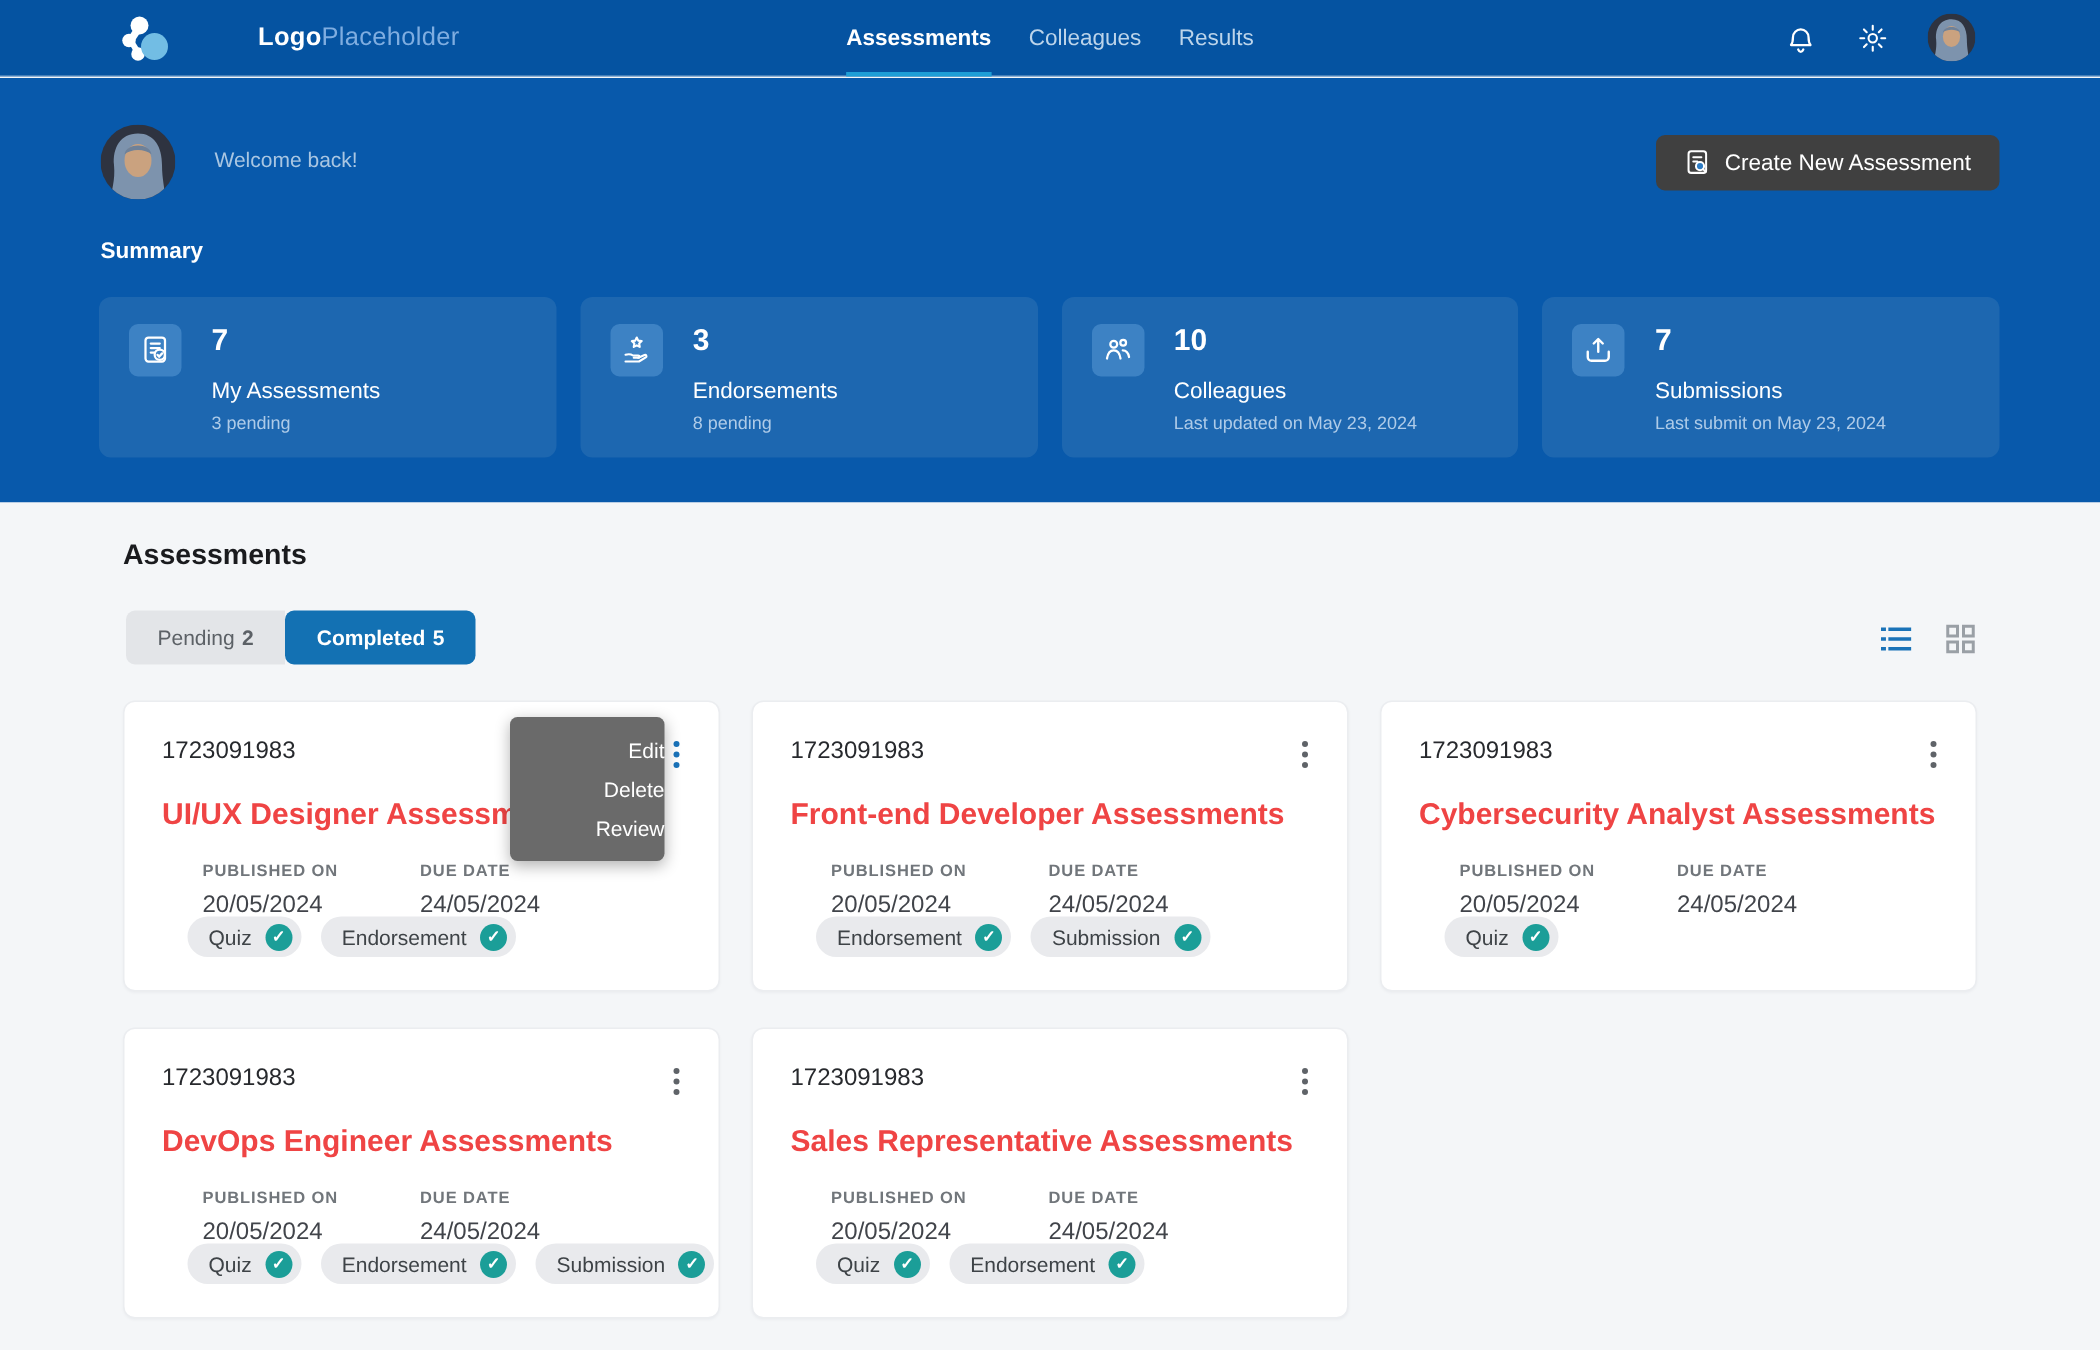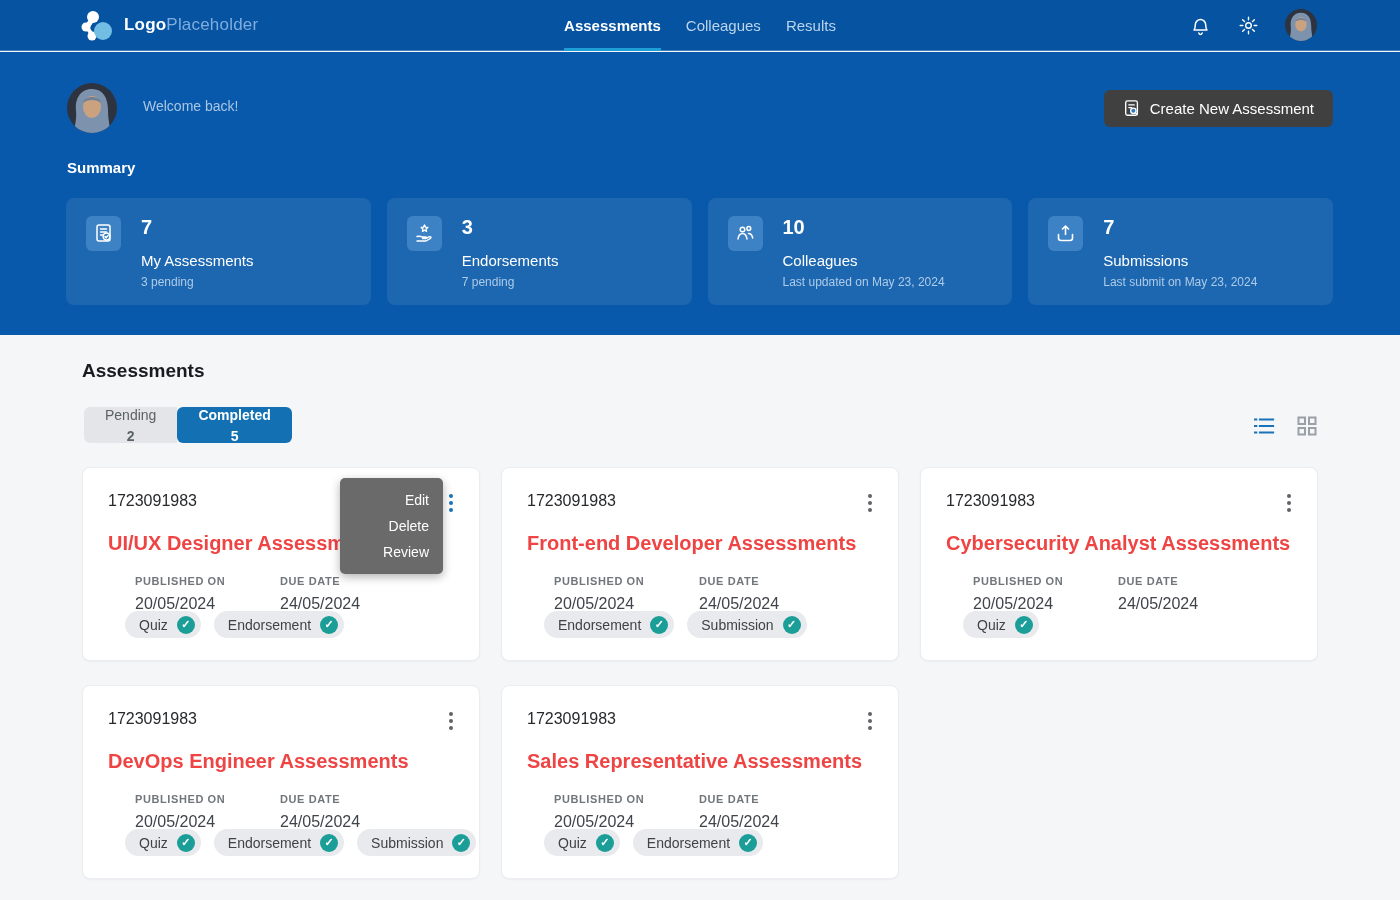--- a/index.html
+++ b/index.html
@@ -3,21 +3,21 @@
 <meta charset="utf-8">
 <style>
   * { margin:0; padding:0; box-sizing:border-box; }
   html,body { width:1400px; height:900px; font-family:"Liberation Sans", sans-serif; background:#f4f6f8; overflow:hidden; }
   .page { position:relative; width:1400px; height:900px; }
 
   
   .navbar { position:absolute; top:0; left:0; width:1400px; height:51px; background:#0553a1; border-bottom:1px solid rgba(255,255,255,0.25); display:flex; align-items:center; }
   .nav-left { display:flex; align-items:center; margin-left:79px; gap:8px; }
   .logo-mark { width:37px; height:37px; }
-  .logo-text { font-size:17px; color:#ffffff; font-weight:bold; letter-spacing:0.2px; }
+  .logo-text { font-size:17px; color:#ffffff; font-weight:bold; letter-spacing:0.2px;margin-left:48px; }
   .logo-text .light { color:#7fade0; font-weight:normal; }
   .nav-center { position:absolute; left:50%; transform:translateX(-50%); height:51px; display:flex; align-items:center; gap:25px; }
   .nav-item { position:relative; height:51px; display:flex; align-items:center; font-size:15px; color:#bcd4ea; cursor:pointer; }
   .nav-item.active { color:#ffffff; font-weight:bold; }
   .nav-item.active::after { content:""; position:absolute; left:0; right:0; bottom:0; height:3px; background:#1e9ed6; }
   .nav-right { position:absolute; right:83px; display:flex; align-items:center; gap:26px; }
   .nav-icon-btn { width:22px; height:22px; display:flex; align-items:center; justify-content:center; cursor:pointer; }
   .avatar-sm { width:32px; height:32px; border-radius:50%; overflow:hidden; cursor:pointer; }
 
   
@@ -33,21 +33,21 @@
   .icon-tile { position:absolute; left:20px; top:18px; width:35px; height:35px; background:#3d82c4; border-radius:6px; display:flex; align-items:center; justify-content:center; }
   .sc-body { margin-left:55px; }
   .sc-value { font-size:20px; font-weight:bold; color:#ffffff; margin-bottom:13px; }
   .sc-label { font-size:15px; color:#ffffff; margin-bottom:6px; }
   .sc-sub { font-size:12px; color:#aecbe8; }
 
   
   .main { position:absolute; top:335px; left:0; width:1400px; height:565px; background:#f4f6f8; }
   .section-title { position:absolute; left:82px; top:25px; font-size:19px; font-weight:bold; color:#1a1b1e; }
   .tabs { position:absolute; left:84px; top:72px; display:flex; }
-  .tab { height:36px; padding:0 21px; display:flex; align-items:center; gap:5px; font-size:14px; cursor:pointer; border:none; font-family:"Liberation Sans",sans-serif;flex-direction:column; }
+  .tab { height:36px; padding:0 21px; display:flex; align-items:center; gap:5px; font-size:14px; cursor:pointer; border:none; font-family:"Liberation Sans",sans-serif; }
   .tab .count { font-weight:bold; }
   .tab.inactive { background:#e3e5e8; color:#5c6166; border-radius:6px 0 0 6px; }
   .tab.active { background:#1371b3; color:#ffffff; border-radius:6px; font-weight:bold; }
   .view-toggles { position:absolute; right:83px; top:80px; display:flex; gap:21px; }
   .view-btn { width:21px; height:21px; cursor:pointer; display:flex; align-items:center; justify-content:center; }
 
   .cards-grid { position:absolute; left:82px; top:132px; width:1236px; display:grid; grid-template-columns:398px 398px 398px; grid-auto-rows:194px; column-gap:21px; row-gap:24px; }
   .a-card { position:relative; background:#ffffff; border:1px solid #ebedf0; border-radius:8px; box-shadow:0 1px 2px rgba(20,30,50,0.04); padding:24px 25px; }
   .a-id { font-size:16px; color:#27292d; }
   .a-title { display:inline-block; margin-top:22px; font-size:20px; font-weight:bold; color:#ef4444; text-decoration:none; cursor:pointer; }
@@ -56,21 +56,21 @@
   .meta-label { font-size:11px; letter-spacing:0.6px; color:#71767b; font-weight:bold; }
   .meta-value { font-size:16px; color:#41444a; margin-top:8px; }
   .badges { position:absolute; left:42px; bottom:22px; display:flex; gap:13px; }
   .badge { height:27px; background:#e9eaed; border-radius:14px; display:flex; align-items:center; gap:9px; padding:0 6px 0 14px; font-size:14px; color:#3e4347; }
   .check-dot { width:18px; height:18px; border-radius:50%; background:#1b9e98; color:#ffffff; font-size:11px; font-weight:bold; display:flex; align-items:center; justify-content:center; }
   .kebab { position:absolute; right:16px; top:23px; width:24px; height:24px; display:flex; flex-direction:column; align-items:center; justify-content:center; gap:3px; cursor:pointer; background:none; border:none; }
   .kebab i { width:4px; height:4px; border-radius:50%; background:#5f6368; }
   .kebab.active i { background:#1a73ba; }
 
   .context-menu { position:absolute; top:10px; right:36px; width:103px; background:#6a6a6a; border-radius:5px; box-shadow:0 3px 10px rgba(0,0,0,0.3); padding:9px 0; z-index:5; }
-  .menu-item { height:26px; line-height:26px; text-align:right; padding-right:14px; font-size:14px; color:#ffffff; cursor:pointer; }
+  .menu-item { height:26px; line-height:26px; text-align:right; font-size:14px; color:#ffffff; cursor:pointer; }
 </style>
 </head>
 <body>
 
 <div class="page">
 
   <header class="navbar">
     <div class="nav-left">
       <svg class="logo-mark" viewBox="0 0 37 37">
         <line x1="14" y1="11" x2="8" y2="20" stroke="#ffffff" stroke-width="5"></line>
@@ -156,21 +156,21 @@
         <div class="icon-tile">
           <svg width="21" height="21" viewBox="0 0 21 21" fill="none" stroke="#ffffff" stroke-width="1.4" stroke-linecap="round" stroke-linejoin="round">
             <path d="M10.5 2l1 2.1 2.3.3-1.7 1.6.4 2.3-2-1.1-2 1.1.4-2.3L7.2 4.4l2.3-.3z"></path>
             <path d="M3 13.5c2-.5 3.5-.5 5 .5h3.5c1 0 1 1.5 0 1.5H8.5"></path>
             <path d="M11.5 15.5l4.2-1.8c1.1-.4 1.8.9.8 1.6l-4.5 2.7H7.5L3 18"></path>
           </svg>
         </div>
         <div class="sc-body">
           <div class="sc-value">3</div>
           <div class="sc-label">Endorsements</div>
-          <div class="sc-sub">7 pending</div>
+          <div class="sc-sub">8 pending</div>
         </div>
       </div>
       <div class="summary-card">
         <div class="icon-tile">
           <svg width="21" height="21" viewBox="0 0 21 21" fill="none" stroke="#ffffff" stroke-width="1.5" stroke-linecap="round">
             <circle cx="7.5" cy="6.5" r="2.3"></circle>
             <circle cx="13.8" cy="5.5" r="1.9"></circle>
             <path d="M3 16c.5-3.5 2-5.5 4.5-5.5S11.5 12.5 12 16"></path>
             <path d="M13.5 10.5c2.2 0 3.7 1.6 4.2 4.5"></path>
           </svg>

